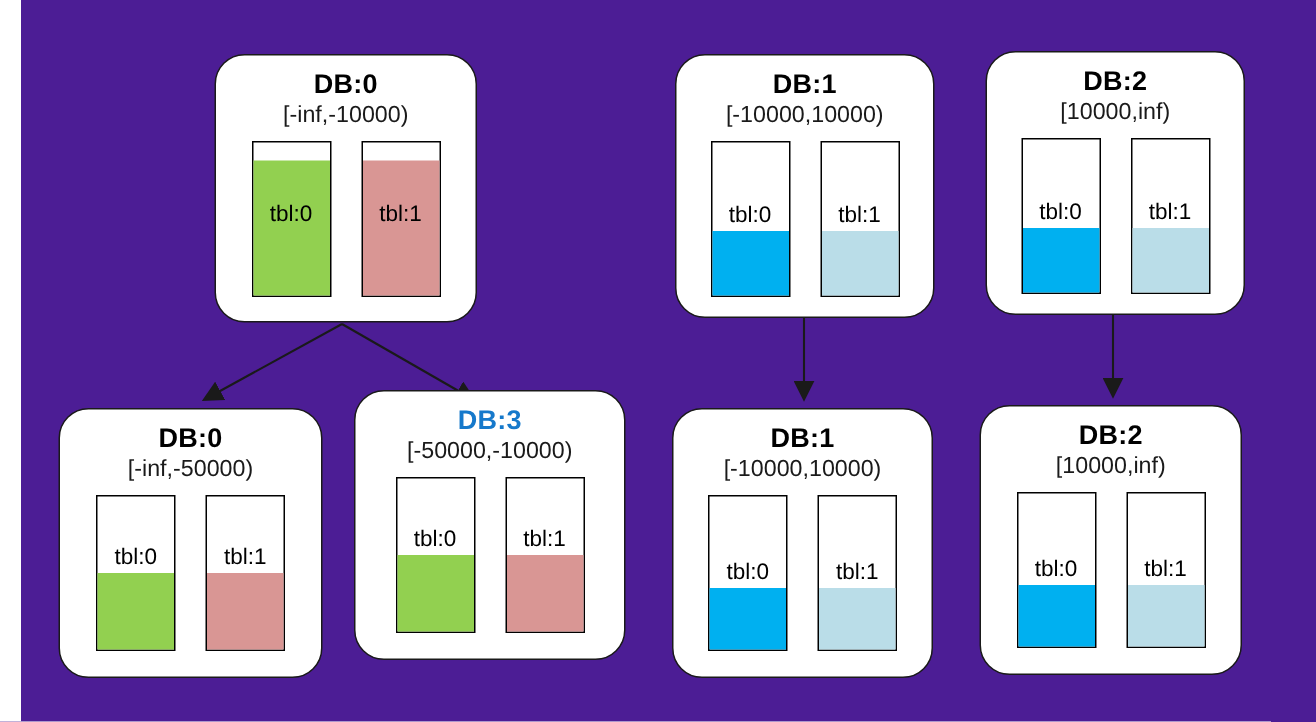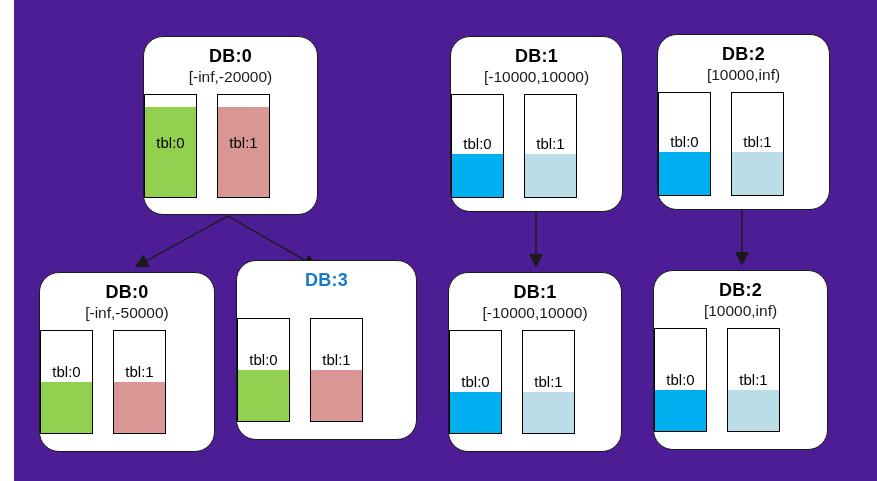--- a/index.html
+++ b/index.html
@@ -38,21 +38,21 @@
   .db-range {
     font-size: 15.5px;
     color: #1A1A1A;
     line-height: 1.2;
     margin-top: 1px;
   }
   .bars {
     position: absolute;
     top: 57px; left: 0; right: 0;
     display: flex;
-    justify-content: flex-start;
+    justify-content: center;
     gap: 20px;
   }
   .bar {
     position: relative;
     width: 53px; height: 104px;
     background: #FFFFFF;
     border: 1.2px solid #000000;
     box-sizing: border-box;
   }
   .bar-fill {
@@ -94,21 +94,21 @@
       </marker>
     </defs>
     <line x1="228" y1="216" x2="137" y2="266" stroke="#1A1A1A" stroke-width="1.4" marker-end="url(#ah)"></line>
     <line x1="228" y1="216" x2="315" y2="266" stroke="#1A1A1A" stroke-width="1.4" marker-end="url(#ah)"></line>
     <line x1="536" y1="212" x2="536" y2="265" stroke="#1A1A1A" stroke-width="1.4" marker-end="url(#ah)"></line>
     <line x1="742" y1="210" x2="742" y2="263" stroke="#1A1A1A" stroke-width="1.4" marker-end="url(#ah)"></line>
   </svg>
 
   <div class="db-box" style="left:143px;top:36px;width:175px;height:179px">
     <div class="db-title">DB:0</div>
-    <div class="db-range">[-inf,-20000)</div>
+    <div class="db-range">[-inf,-10000)</div>
     <div class="bars">
       <div class="bar label-inside">
         <div class="bar-fill" style="background: rgb(146, 208, 80); height: 88%;"></div>
         <div class="bar-label">tbl:0</div>
       </div>
       <div class="bar label-inside">
         <div class="bar-fill" style="background: rgb(217, 150, 148); height: 88%;"></div>
         <div class="bar-label">tbl:1</div>
       </div>
     </div>
@@ -154,20 +154,21 @@
       </div>
       <div class="bar">
         <div class="bar-fill" style="background: rgb(217, 150, 148); height: 50%;"></div>
         <div class="bar-label" style="bottom: 50%;">tbl:1</div>
       </div>
     </div>
   </div>
 
   <div class="db-box" style="left:236px;top:260px;width:181px;height:180px">
     <div class="db-title" style="color: rgb(22, 121, 203);">DB:3</div>
+    <div class="db-range">[-50000,-10000)</div>
     <div class="bars">
       <div class="bar">
         <div class="bar-fill" style="background: rgb(146, 208, 80); height: 50%;"></div>
         <div class="bar-label" style="bottom: 50%;">tbl:0</div>
       </div>
       <div class="bar">
         <div class="bar-fill" style="background: rgb(217, 150, 148); height: 50%;"></div>
         <div class="bar-label" style="bottom: 50%;">tbl:1</div>
       </div>
     </div>

